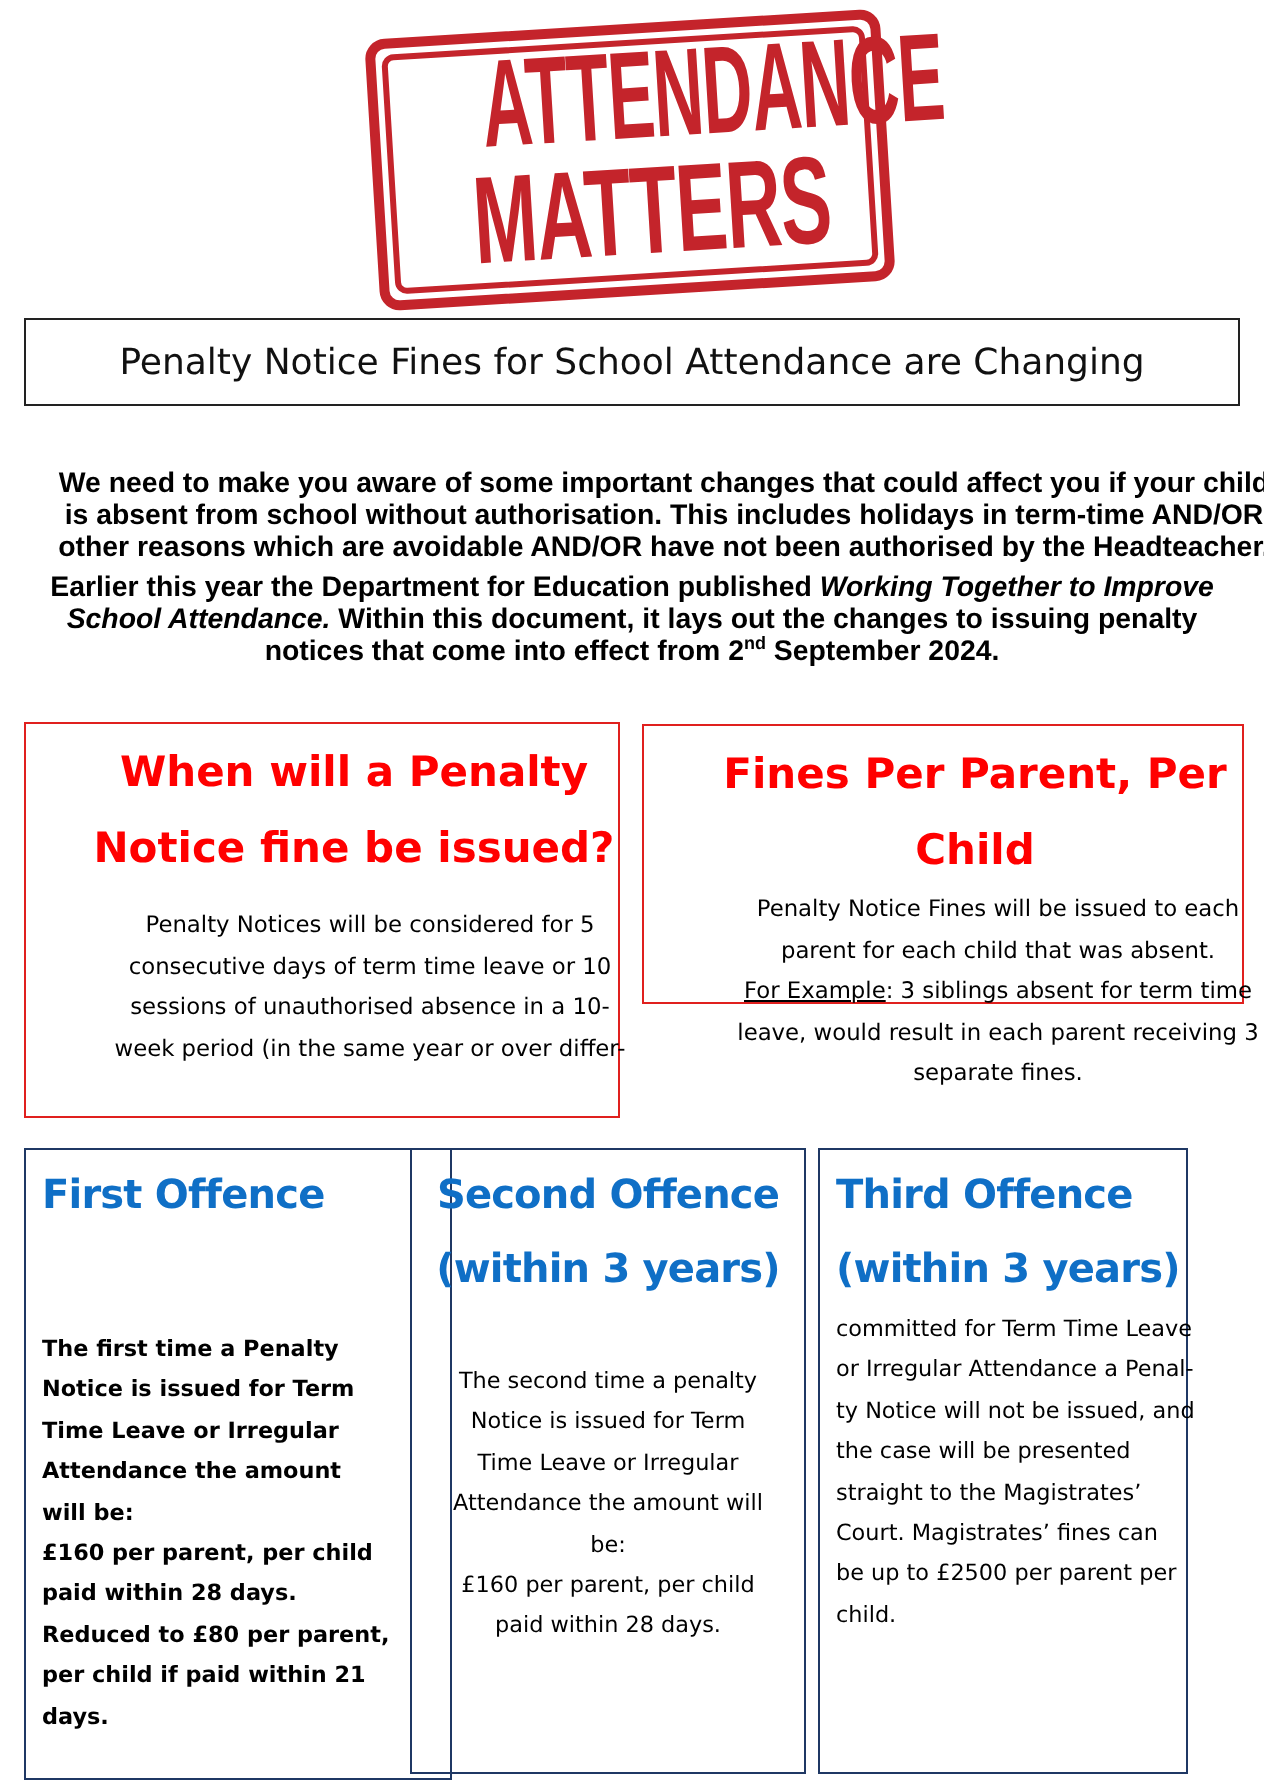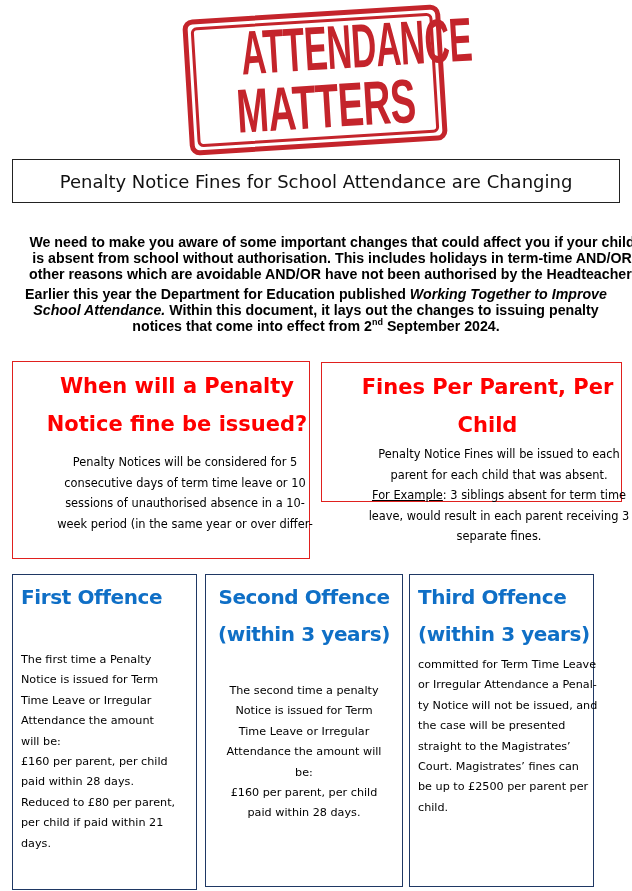--- a/index.html
+++ b/index.html
@@ -42,27 +42,27 @@
   .red-box.left .red-head { margin-top: 5px; }
   .red-box.right .red-head { margin-top: 5px; }
   .red-body { font-family: "DejaVu Sans", sans-serif; font-size: 11.4px; line-height: 20.5px;
               margin: 0 auto; }
   .red-box.left .red-body { margin-top: 9px; width: 280px; }
   .red-box.right .red-body { margin-top: 0px; width: 290px; }
   .u { text-decoration: underline; }
 
   
   .blue-box { position: absolute; border: 1.5px solid #1f3864; box-sizing: border-box; padding: 0 8px; }
-  .blue-box.b1 { left: 12px; top: 574px; width: 185px; height: 316px; }
+  .blue-box.b1 { left: 12px; top: 574px; width: 214px; height: 316px; }
   .blue-box.b2 { left: 205px; top: 574px; width: 198px; height: 313px; text-align: center; }
   .blue-box.b3 { left: 409px; top: 574px; width: 185px; height: 313px; }
   .blue-head { color: #0f6fc6; font-family: "DejaVu Sans", sans-serif; font-weight: bold;
                font-size: 20px; line-height: 37px; margin: 4px 0 0 0; letter-spacing: -0.4px; }
   .blue-body { font-family: "DejaVu Sans", sans-serif; font-size: 11.2px; line-height: 20.4px; margin: 0; }
-  .blue-box.b1 .blue-body { margin-top: 34px; }
+  .blue-box.b1 .blue-body { margin-top: 49px; font-weight: bold; }
   .blue-box.b2 .blue-body { margin-top: 28px; }
   .blue-box.b3 .blue-body { margin-top: 2px; }
   .line { display: block; white-space: nowrap; }
 </style>
 </head>
 <body>
 
 <div class="stamp">
   <div class="stamp-outer"></div>
   <div class="stamp-inner"></div>

